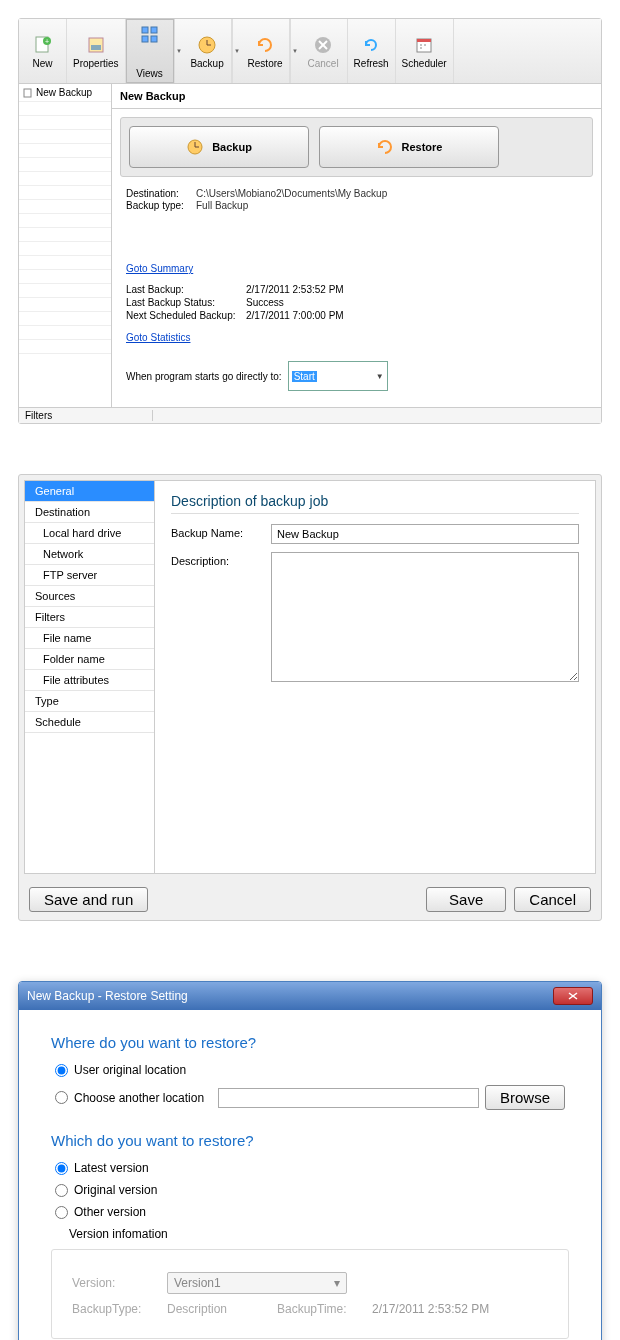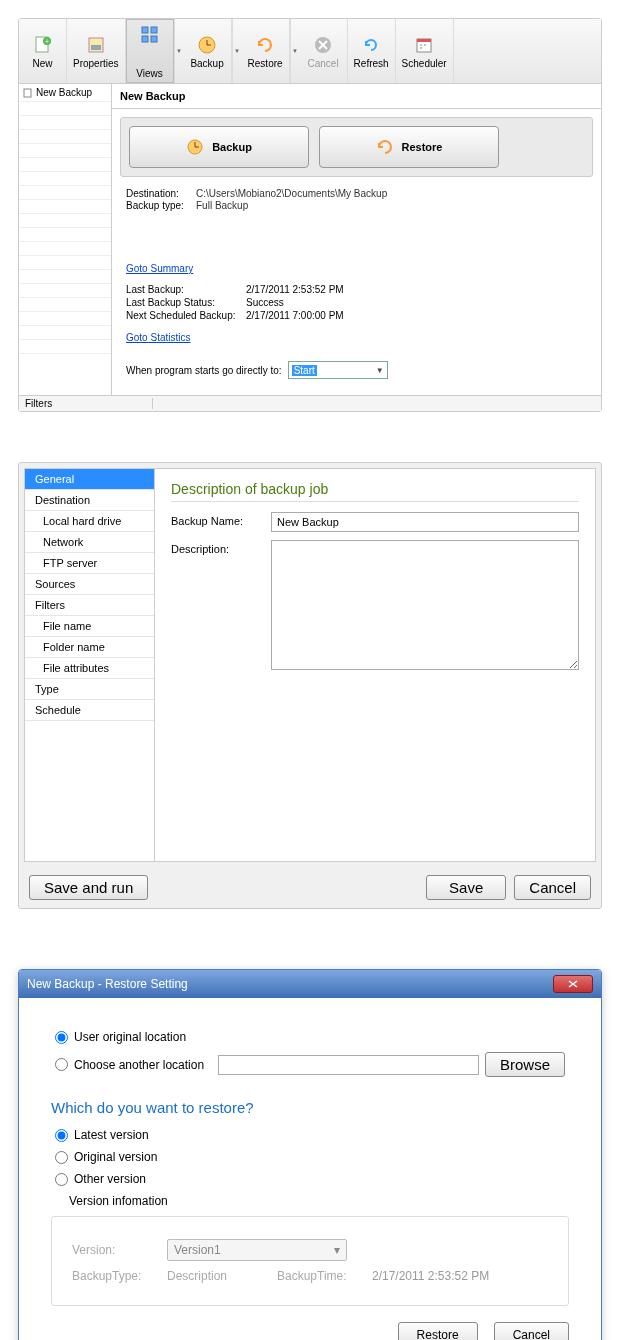--- a/index.html
+++ b/index.html
@@ -29,36 +29,36 @@
 .info-row { display: flex; margin: 1px 0; }
 .info-label { width: 70px; }
 .info-val { color: #333; }
 
 .link { color: #0645cc; text-decoration: underline; font-size: 10px; cursor: pointer; }
 .summary-block { padding: 6px 14px; }
 .stat-row { display: flex; font-size: 10px; margin: 2px 0; }
 .stat-label { width: 120px; }
 
 .goto-row { padding: 10px 14px 16px; font-size: 10px; display: flex; align-items: center; gap: 6px; }
-.combo { border: 1px solid #7a9; height: 18px; width: 100px; font-size: 10px; background: #fff; padding: 0 3px; display: flex; align-items: center; justify-content: space-between; }
+.combo { border: 1px solid #7a9; height: 30px; width: 100px; font-size: 10px; background: #fff; padding: 0 3px; display: flex; align-items: center; justify-content: space-between; }
 .combo .sel { background: #3399ff; color: white; padding: 0 2px; }
 .combo .arr { font-size: 8px; color: #444; }
 
 .statusbar { border-top: 1px solid #ccc; padding: 2px 6px; font-size: 10px; display: flex; background: #f5f5f5; }
 .statusbar > div { border-right: 1px solid #ccc; padding-right: 100px; }
 
 
 .panel2 { border: 1px solid #ccc; margin: 50px 18px 18px; background: #f0f0f0; border-radius: 3px; width: 584px; }
 .p2-body { display: flex; background: #fff; margin: 5px; border: 1px solid #ccc; }
 .p2-nav { width: 130px; border-right: 1px solid #ccc; font-size: 11px; }
 .p2-nav-item { padding: 4px 10px; border-bottom: 1px solid #e5e5e5; cursor: pointer; }
 .p2-nav-item.sel { background: #2a8dff; color: #fff; }
 .p2-nav-sub { padding-left: 18px; }
 .p2-content { flex: 1; padding: 12px 16px; }
-.p2-title { color: #4d7c0f; font-size: 14px; border-bottom: 1px solid #ddd; padding-bottom: 4px; margin-bottom: 10px; }
+.p2-title { color: #0c4a6e; font-size: 14px; border-bottom: 1px solid #ddd; padding-bottom: 4px; margin-bottom: 10px; }
 .p2-form-row { display: flex; margin-bottom: 8px; align-items: flex-start; font-size: 11px; }
 .p2-form-label { width: 100px; padding-top: 3px; }
 .p2-input { flex: 1; border: 1px solid #aaa; padding: 3px 5px; font-size: 11px; }
 .p2-textarea { flex: 1; border: 1px solid #aaa; height: 130px; }
 .p2-footer { padding: 8px 10px; display: flex; justify-content: space-between; }
 .btn-std { background: linear-gradient(#fdfdfd, #e4e4e4); border: 1px solid #888; border-radius: 3px; padding: 3px 14px; font-size: 15px; cursor: pointer; }
 .btn-group-right { display: flex; gap: 8px; }
 
 
 .panel3 { margin: 60px 18px 40px; width: 584px; border: 1px solid #4a7fbf; border-radius: 4px; overflow: hidden; box-shadow: 0 2px 10px rgba(0,0,0,.2); }
@@ -309,20 +309,21 @@
   <div class="p3-titlebar">
     <span class="p3-title">New Backup - Restore Setting</span>
     <div class="p3-close">
       <svg width="12" height="10">
           <line x1="2" y1="2" x2="10" y2="8" stroke="#fff" stroke-width="1.5"></line>
           <line x1="10" y1="2" x2="2" y2="8" stroke="#fff" stroke-width="1.5"></line>
         </svg>
     </div>
   </div>
   <div class="p3-body">
+    <div class="p3-section-title">Where do you want to restore?</div>
     <div class="p3-radio-row">
       <input type="radio" name="where" checked="" style="">
       <span>User original location</span>
     </div>
     <div class="p3-radio-row">
       <input type="radio" name="where" style="">
       <span>Choose another location</span>
       <input type="text" style="">
       <button class="btn-std">Browse</button>
     </div>

